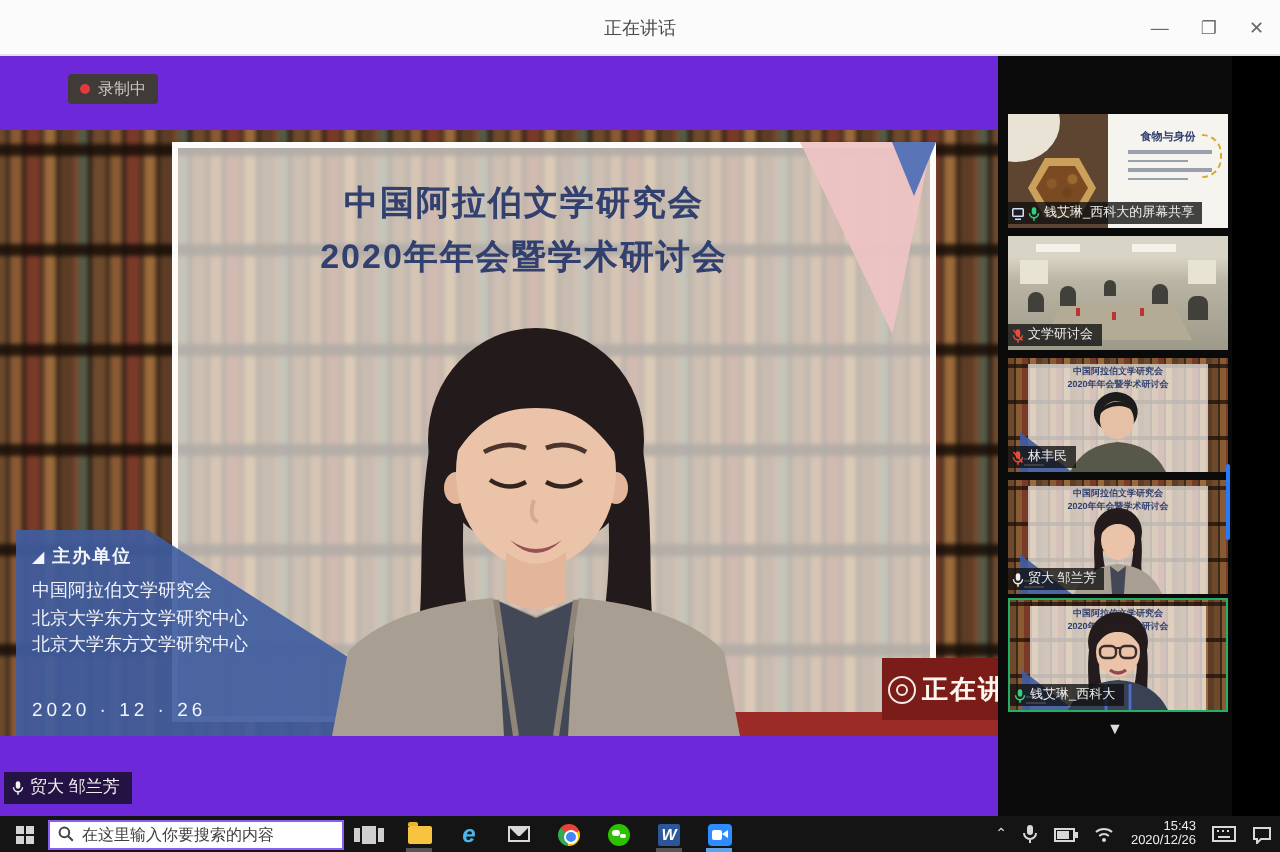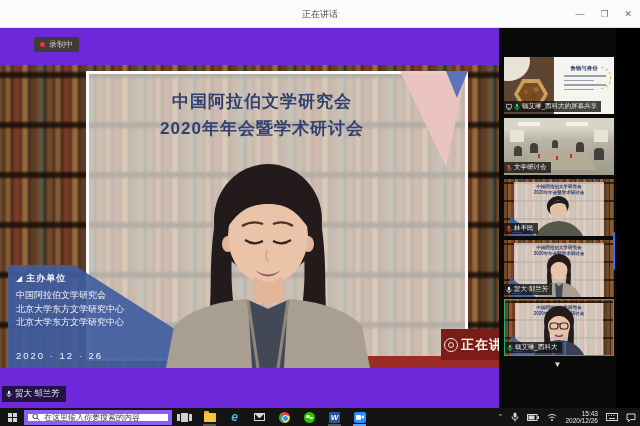--- a/index.html
+++ b/index.html
@@ -112,21 +112,21 @@
   .ime{position:absolute;right:2px;top:365px;height:14px;background:#f4f4f2;border-radius:2px;
     display:flex;align-items:center;gap:4px;padding:0 5px;box-shadow:0 0 2px rgba(0,0,0,.5);}
   .ime span{font-size:8px;color:#333;line-height:1;}
 
   
   .taskbar{position:absolute;left:0;top:408px;width:640px;height:18px;background:#141414;
     display:flex;align-items:center;}
   .tb-start{width:24px;height:18px;display:flex;align-items:center;justify-content:center;}
   .winlogo{display:grid;grid-template-columns:4px 4px;grid-template-rows:4px 4px;gap:1px;}
   .winlogo i{background:#d4d4d4;}
-  .tb-search{width:148px;height:15px;background:#ffffff;border:4px solid #8b5cf6;
+  .tb-search{width:148px;height:15px;background:#ffffff;border:1px solid #8b5cf6;
     display:flex;align-items:center;gap:4px;padding:0 4px;overflow:hidden;text-align:center;}
   .tb-search span{font-size:8px;color:#3f3f3f;white-space:nowrap;}
   .tb-ico{width:25px;height:18px;position:relative;display:flex;align-items:center;justify-content:center;}
   .tb-ico .bar{position:absolute;bottom:0;left:6px;right:6px;height:2px;background:#555;}
   .tb-ico .bar.on{background:#5ea3e8;}
   .taskview{display:flex;gap:1px;align-items:center;}
   .taskview i{width:3px;height:7px;background:#cfcfcf;}
   .taskview i:nth-child(2){width:7px;height:9px;}
   .folder{width:12px;height:9px;background:#f8c440;border-radius:1px;position:relative;}
   .folder:before{content:"";position:absolute;left:0;top:-2px;width:5px;height:2px;background:#e9b32c;border-radius:1px 1px 0 0;}

